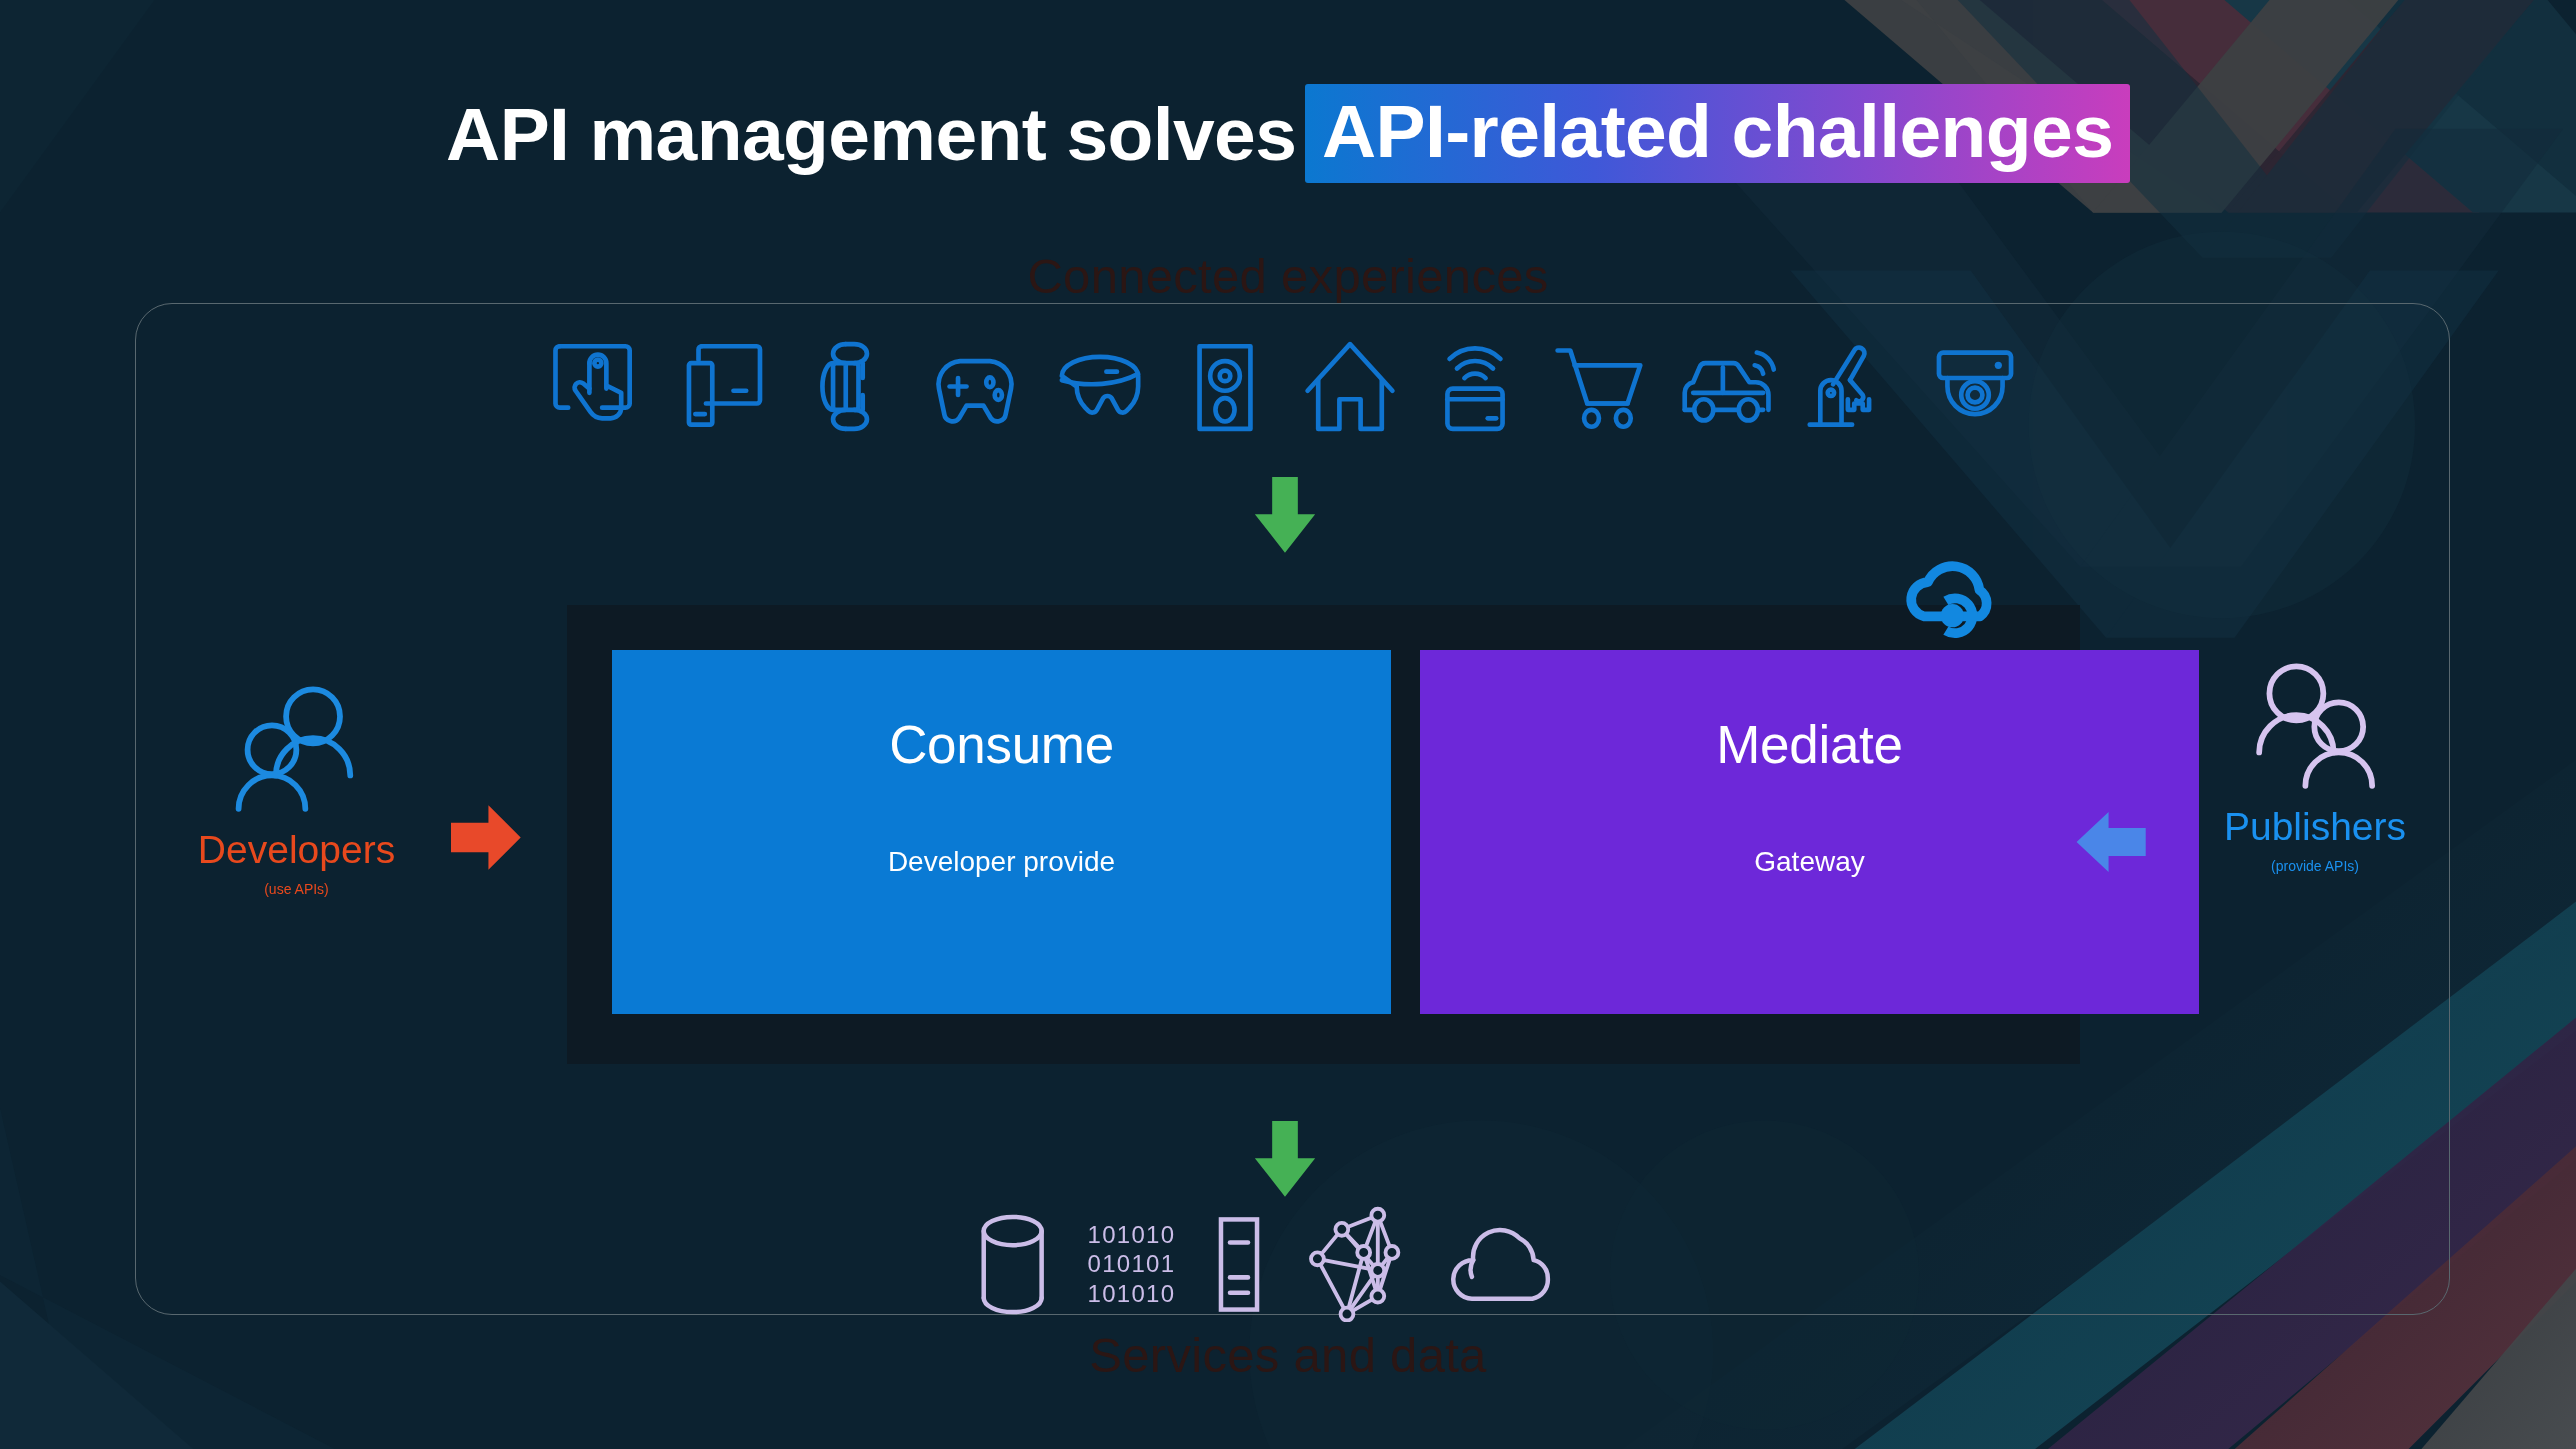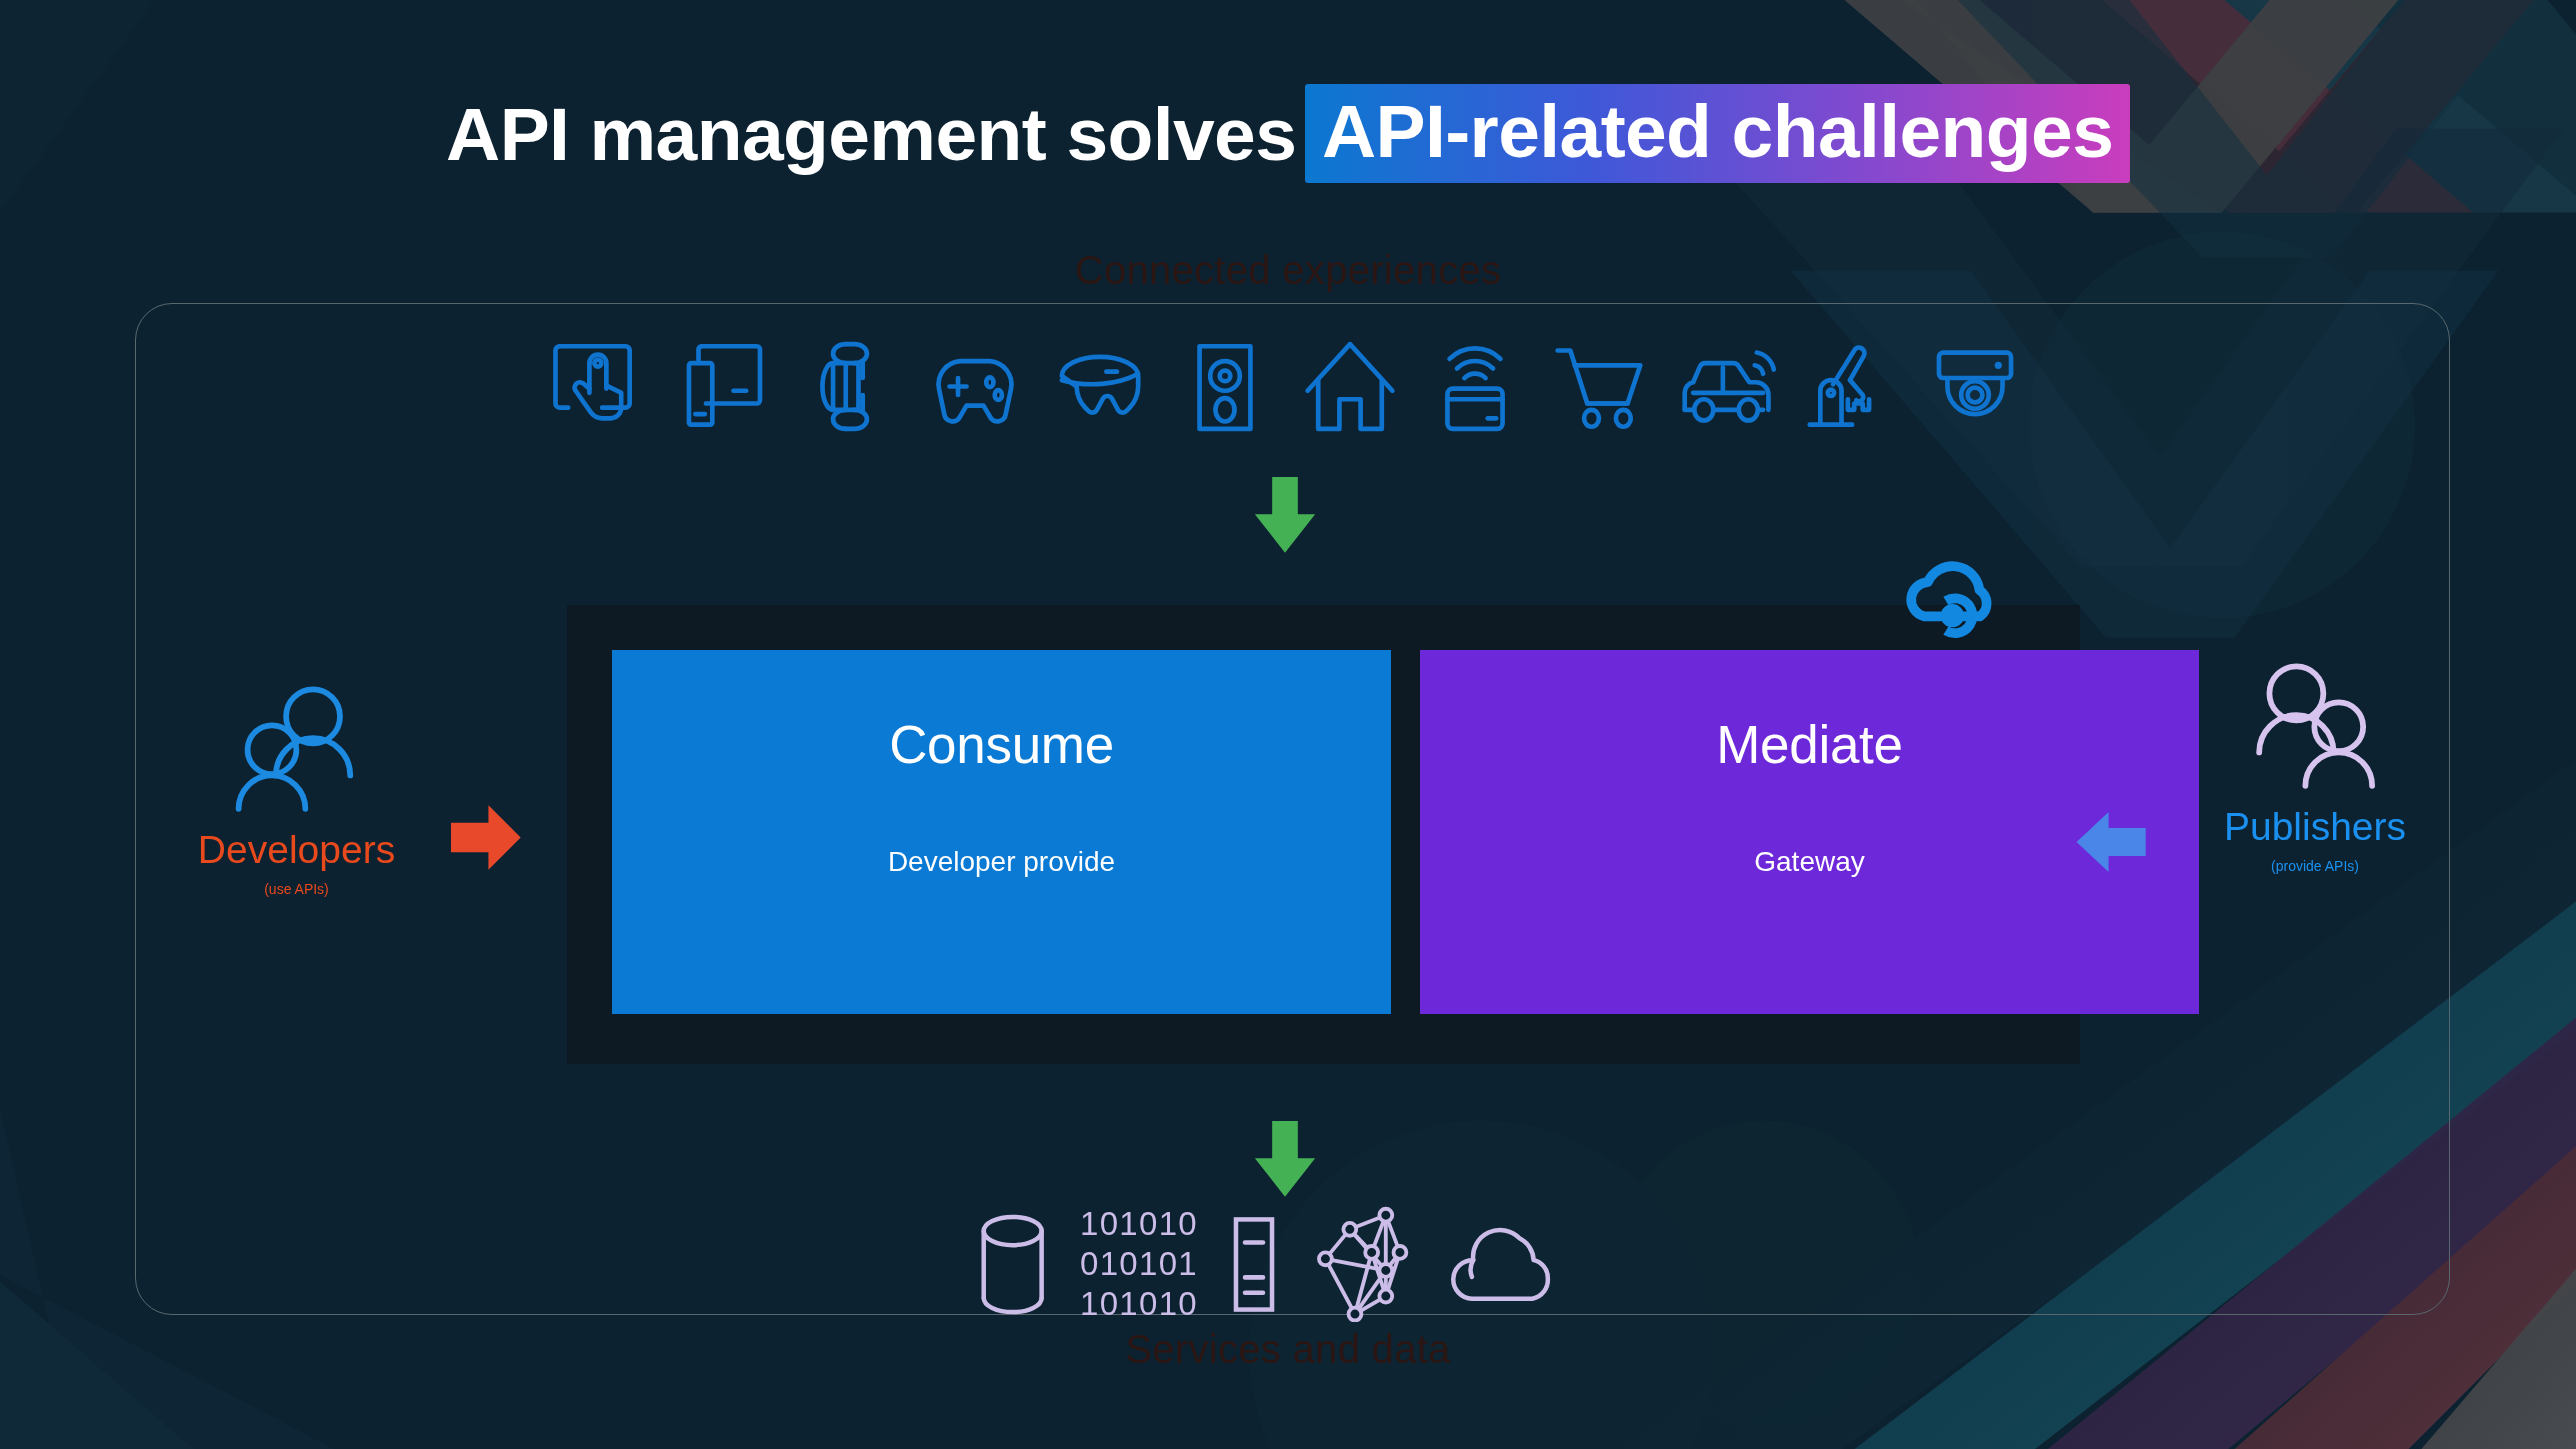--- a/index.html
+++ b/index.html
@@ -22,21 +22,21 @@
     border-radius:37px;
     z-index:2;
     pointer-events:none;
   }
 
   
   .faint-caption {
     position:absolute;
     z-index:3;
     color:#2b1614;
-    font-size:40px;
+    font-size:49px;
     font-weight:400;
     letter-spacing:0.3px;
     white-space:nowrap;
   }
   #caption-top   { left:0; right:0; top:248px; text-align:center; }
   #caption-bottom{ left:0; right:0; top:1327px; text-align:center; }
 
   
   .title-row {
     position:absolute;
@@ -142,21 +142,21 @@
   #services-strip {
     position:absolute;
     left:976px; top:1211px;
     width:599px; height:106px;
     display:flex; align-items:center; justify-content:space-between;
     z-index:5;
   }
   #services-strip .svc-icon { display:block; }
   .binary-stack {
     color:#cbbde8;
-    font-size:33px;
+    font-size:24px;
     line-height:1.22;
     letter-spacing:1.3px;
     font-family:"Liberation Sans", sans-serif;
     text-align:center;
   }
 </style>
 </head>
 <body>
 
 

